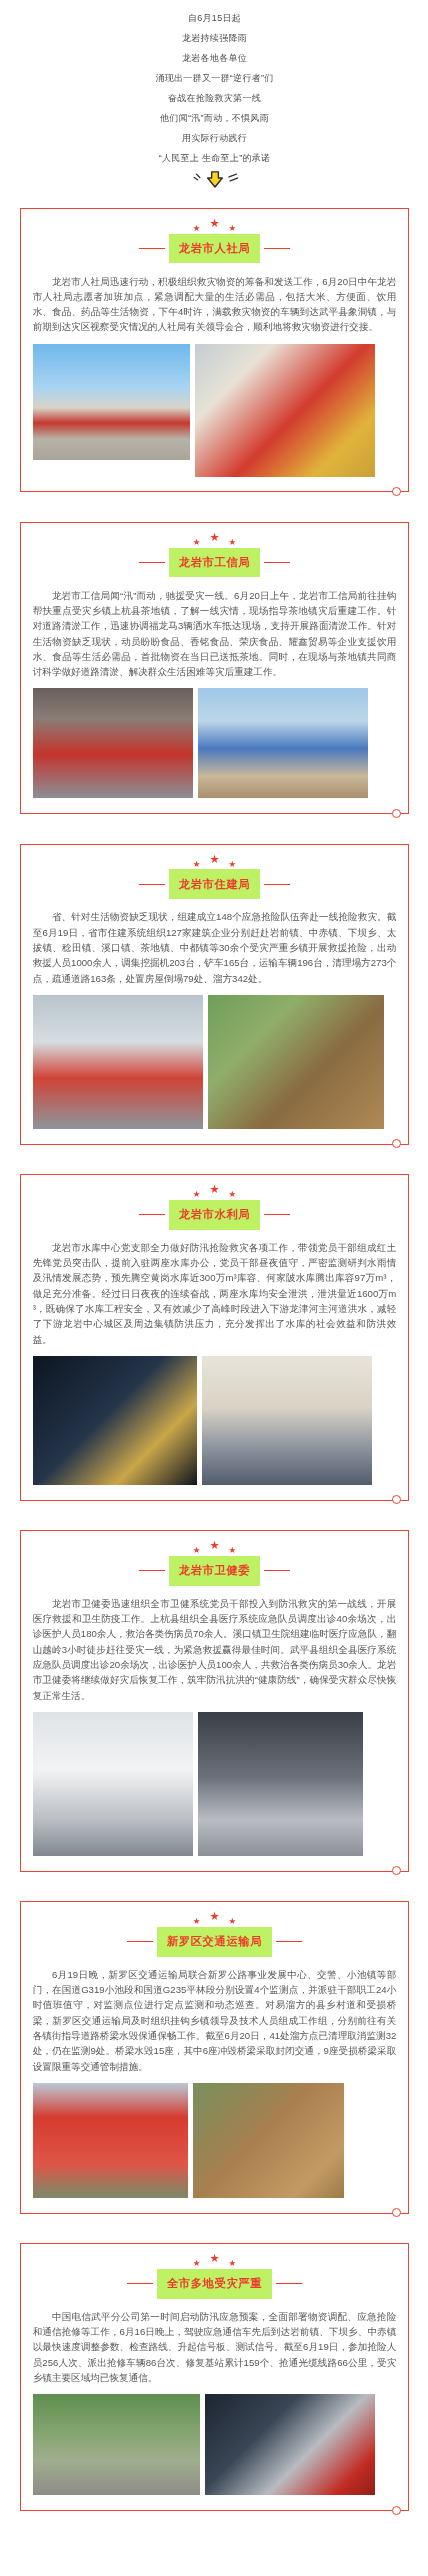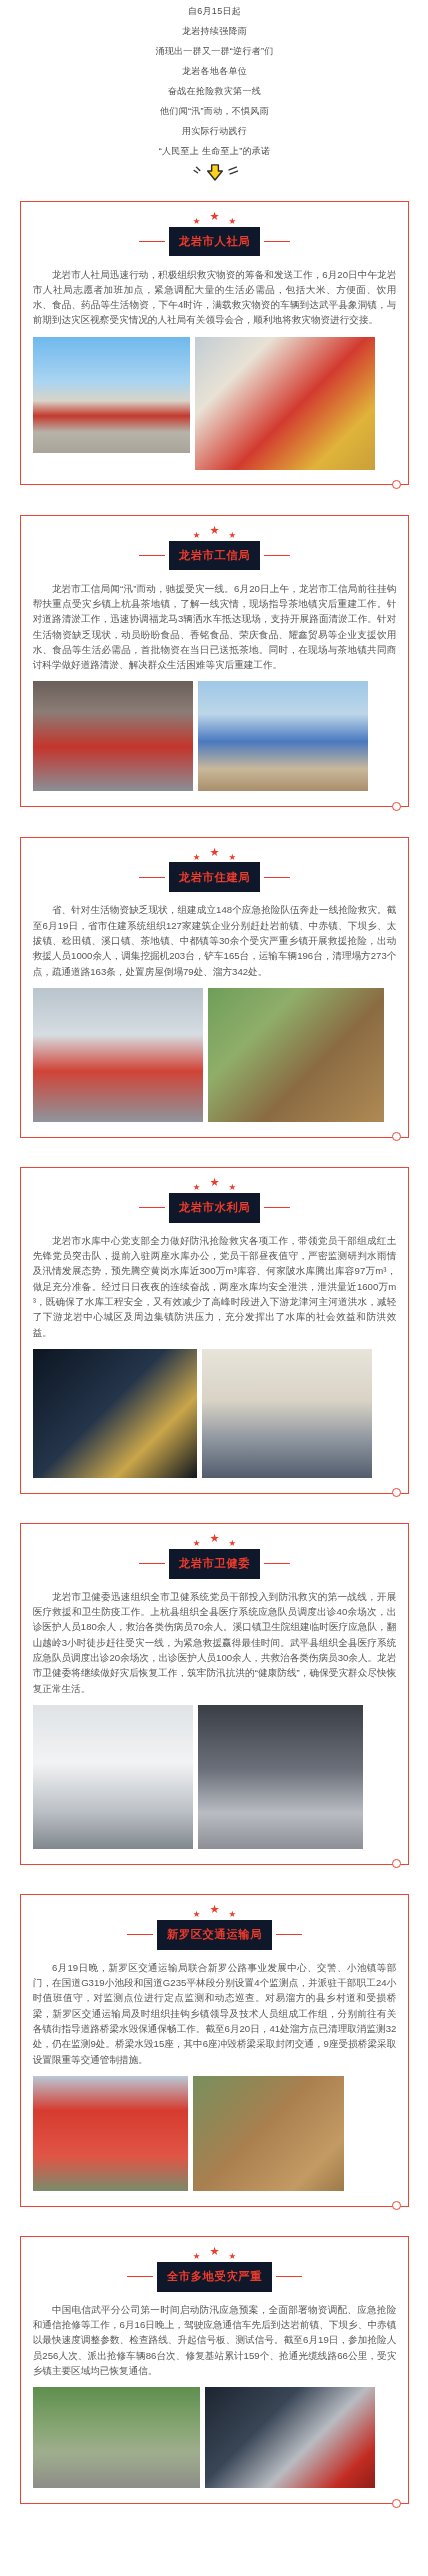--- a/index.html
+++ b/index.html
@@ -1,35 +1,35 @@
 <!DOCTYPE html>
 <html lang="zh" style="font-size:9px"><head>
 <meta charset="utf-8">
 <style>
   html,body{margin:0;padding:0;background:#ffffff;}
   body{width:429px;font-family:"Liberation Sans","DejaVu Sans",sans-serif;-webkit-font-smoothing:antialiased;}
 
   
-  .intro{padding-top:1px;text-align:center;}
+  .intro{padding-top:8px;text-align:center;}
   .intro p{margin:0;height:20px;line-height:20px;font-size:9px;color:#4d4d4d;letter-spacing:0.3px;}
   .emoji-row{text-align:center;height:24px;margin-top:1.1px;}
 
   
   .card{position:relative;margin:0 20.4px 29.5px;border:0.6px solid #ee4433;padding:9px 0 14.7px;background:#ffffff;}
   .card:first-of-type{margin-top:14.7px;}
 
   .stars{text-align:center;height:14.7px;line-height:1;color:#ee3b2b;}
   .star{display:inline-block;font-size:8.5px;margin:0 4.5px;transform:translateY(4px);}
   .star.mid{font-size:11.3px;transform:translateY(0);}
 
   .title-row{display:flex;align-items:center;justify-content:center;margin-top:1.1px;}
   .hline{width:26px;height:1.1px;background:#ee3b2b;}
   .hline.left{margin-right:4px;}
   .hline.right{margin-left:4px;}
-  .title-box{background:#0f172a;color:#ee3b2b;font-size:11.3px;font-weight:bold;margin:0;
+  .title-box{background:#bef264;color:#ee3b2b;font-size:11.3px;font-weight:bold;margin:0;
              padding:7.4px 9.6px;letter-spacing:0.6px;white-space:nowrap;}
 
   .para{margin:10.2px 11.3px 9px;font-size:9.6px;line-height:15.3px;color:#565656;
         text-align:justify;text-indent:2em;word-break:break-all;}
 
   .photos{display:flex;gap:5.1px;padding-left:11.3px;align-items:flex-start;}
   .photo{flex:none;background:#cccccc;}
 
   
   .p-s1a{width:157px;height:116px;background:linear-gradient(180deg,#6fb9ec 0%,#a9d4f2 38%,#d8d4c8 55%,#c4392e 68%,#b7b3a8 82%,#a8a49a 100%);}
@@ -49,22 +49,22 @@
 
   .corner-ring{position:absolute;right:6.8px;bottom:-4.5px;width:6.8px;height:6.8px;
                border:1.1px solid #ee4433;border-radius:50%;background:#ffffff;}
 </style>
 </head>
 <body>
 
 <div class="intro">
   <p>自6月15日起</p>
   <p>龙岩持续强降雨</p>
+  <p>龙岩各地各单位</p>
   <p>涌现出一群又一群“逆行者”们</p>
-  <p>龙岩各地各单位</p>
   <p>奋战在抢险救灾第一线</p>
   <p>他们闻“汛”而动，不惧风雨</p>
   <p>用实际行动践行</p>
   <p>“人民至上 生命至上”的承诺</p>
   <div class="emoji-row">
     <svg width="54" height="21.5" viewBox="0 0 96 38" aria-hidden="true">
       <g stroke="#333333" stroke-width="2.5" stroke-linecap="round" fill="none">
         <path d="M15 9 L21 15"></path>
         <path d="M11 15 L17 19"></path>
         <path d="M73 14 L86 9"></path>

